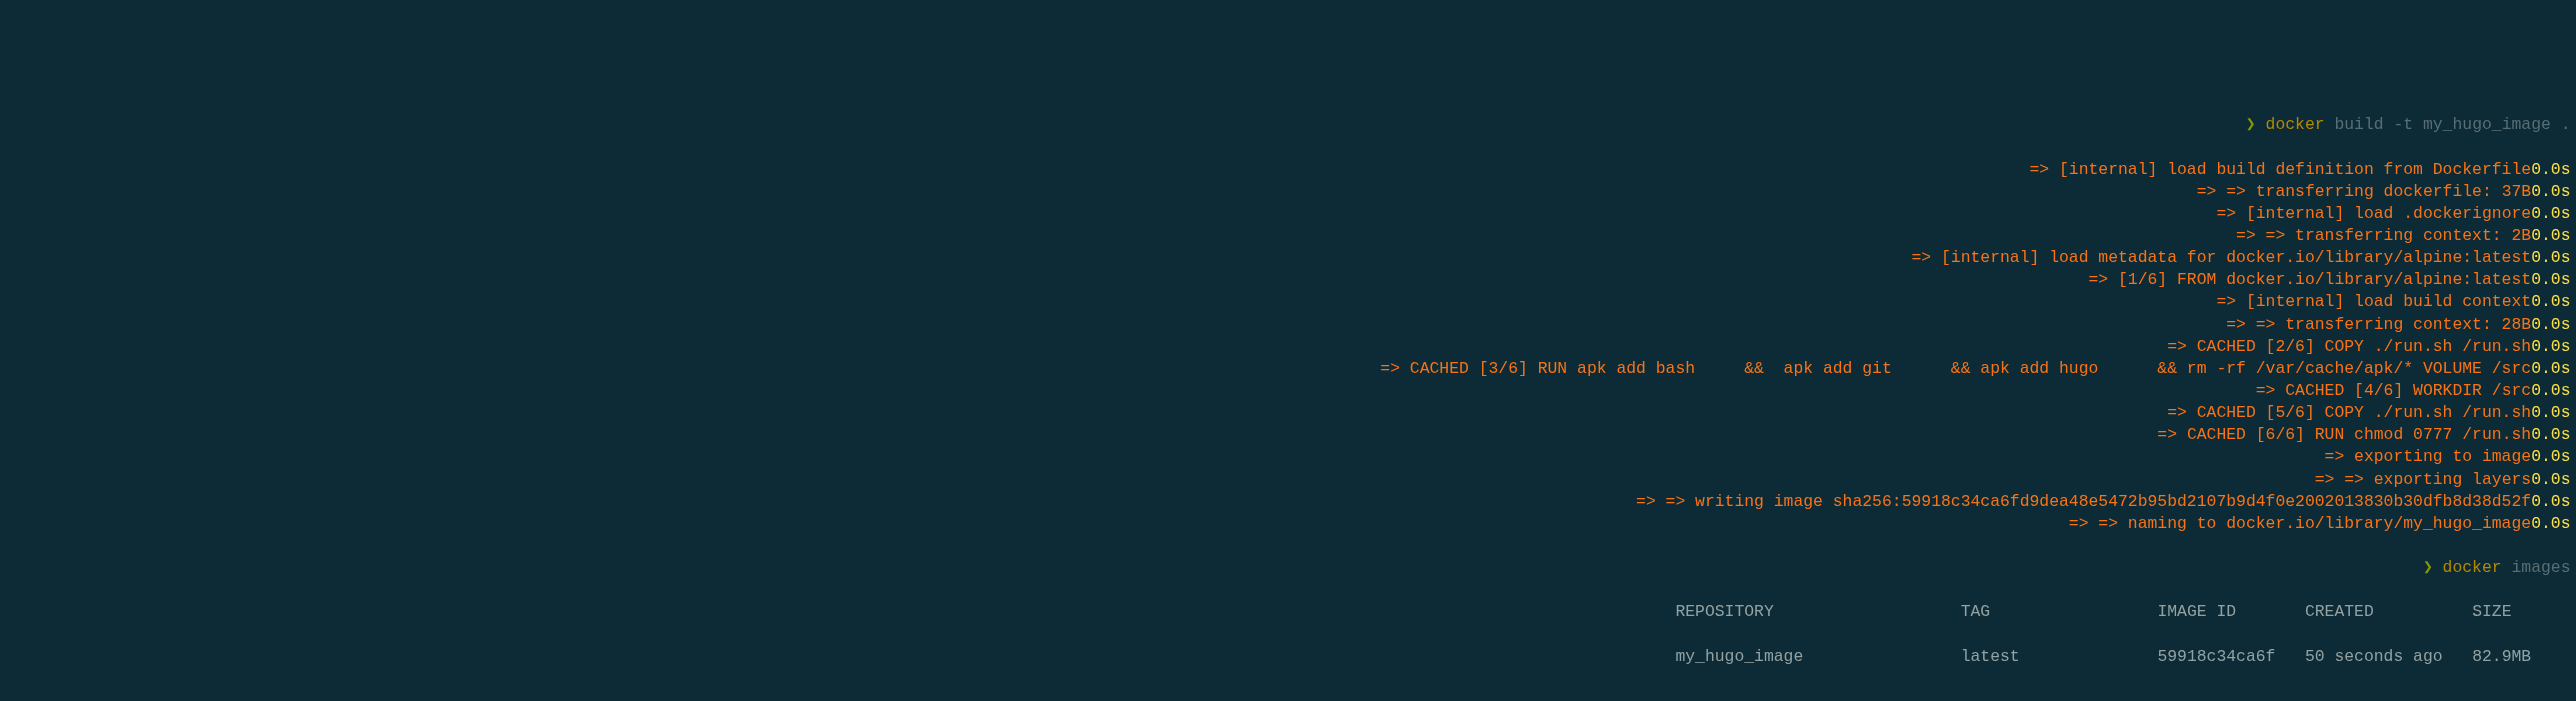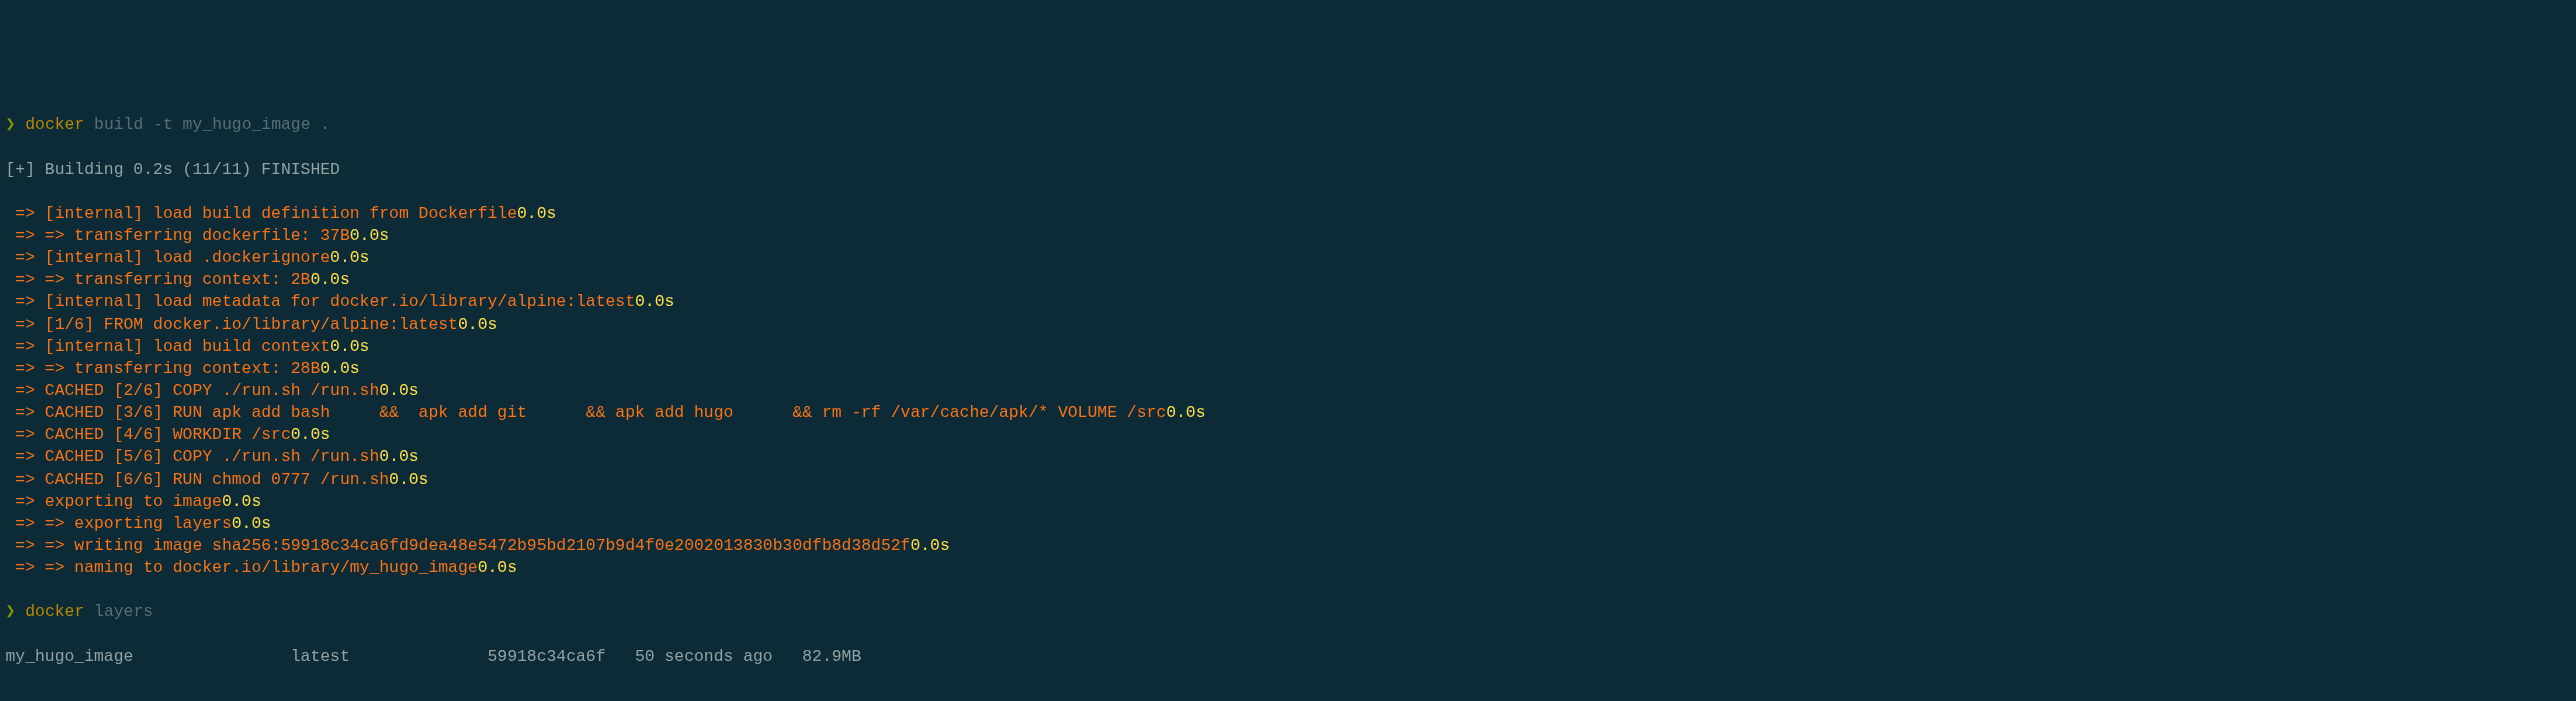--- a/index.html
+++ b/index.html
@@ -28,21 +28,21 @@
     color: #586e75;
   }
   .white {
     color: #93a1a1;
   }
   .step {
     color: #f97316;
   }
   .line {
     display: flex;
-    justify-content: flex-start;
+    justify-content: flex-end;
     width: 100%;
   }
   .line-left {
     white-space: pre;
   }
   .line-right {
     white-space: pre;
     color: #fde047;
   }
   .table-header {
@@ -52,21 +52,21 @@
     color: #93a1a1;
   }
 </style>
 </head>
 <body>
 
 
 
 <div>
 <div class="line"><span class="line-left"><span class="prompt-caret">❯</span> <span class="cmd">docker</span> <span class="args">build -t my_hugo_image .</span></span></div>
-<div class="line"><span class="line-left white">[+] Building 0.2s (11/11) FINISHED</span></div>
 <div id="steps"><div class="line"><span class="line-left step"> =&gt; [internal] load build definition from Dockerfile</span><span class="line-right">0.0s</span></div><div class="line"><span class="line-left step"> =&gt; =&gt; transferring dockerfile: 37B</span><span class="line-right">0.0s</span></div><div class="line"><span class="line-left step"> =&gt; [internal] load .dockerignore</span><span class="line-right">0.0s</span></div><div class="line"><span class="line-left step"> =&gt; =&gt; transferring context: 2B</span><span class="line-right">0.0s</span></div><div class="line"><span class="line-left step"> =&gt; [internal] load metadata for docker.io/library/alpine:latest</span><span class="line-right">0.0s</span></div><div class="line"><span class="line-left step"> =&gt; [1/6] FROM docker.io/library/alpine:latest</span><span class="line-right">0.0s</span></div><div class="line"><span class="line-left step"> =&gt; [internal] load build context</span><span class="line-right">0.0s</span></div><div class="line"><span class="line-left step"> =&gt; =&gt; transferring context: 28B</span><span class="line-right">0.0s</span></div><div class="line"><span class="line-left step"> =&gt; CACHED [2/6] COPY ./run.sh /run.sh</span><span class="line-right">0.0s</span></div><div class="line"><span class="line-left step"> =&gt; CACHED [3/6] RUN apk add bash     &amp;&amp;  apk add git      &amp;&amp; apk add hugo      &amp;&amp; rm -rf /var/cache/apk/* VOLUME /src</span><span class="line-right">0.0s</span></div><div class="line"><span class="line-left step"> =&gt; CACHED [4/6] WORKDIR /src</span><span class="line-right">0.0s</span></div><div class="line"><span class="line-left step"> =&gt; CACHED [5/6] COPY ./run.sh /run.sh</span><span class="line-right">0.0s</span></div><div class="line"><span class="line-left step"> =&gt; CACHED [6/6] RUN chmod 0777 /run.sh</span><span class="line-right">0.0s</span></div><div class="line"><span class="line-left step"> =&gt; exporting to image</span><span class="line-right">0.0s</span></div><div class="line"><span class="line-left step"> =&gt; =&gt; exporting layers</span><span class="line-right">0.0s</span></div><div class="line"><span class="line-left step"> =&gt; =&gt; writing image sha256:59918c34ca6fd9dea48e5472b95bd2107b9d4f0e2002013830b30dfb8d38d52f</span><span class="line-right">0.0s</span></div><div class="line"><span class="line-left step"> =&gt; =&gt; naming to docker.io/library/my_hugo_image</span><span class="line-right">0.0s</span></div></div>
-<div class="line"><span class="line-left"><span class="prompt-caret">❯</span> <span class="cmd">docker</span> <span class="args">layers</span></span></div>
+<div class="line"><span class="line-left"><span class="prompt-caret">❯</span> <span class="cmd">docker</span> <span class="args">images</span></span></div>
+<div class="line table-header"><span class="line-left" id="table-header-line">REPOSITORY                   TAG                 IMAGE ID       CREATED          SIZE      </span></div>
 <div id="table-rows"><div class="line table-row"><span class="line-left">my_hugo_image                latest              59918c34ca6f   50 seconds ago   82.9MB    </span></div></div>
 </div>
 
 
 
 
 
 </body></html>

